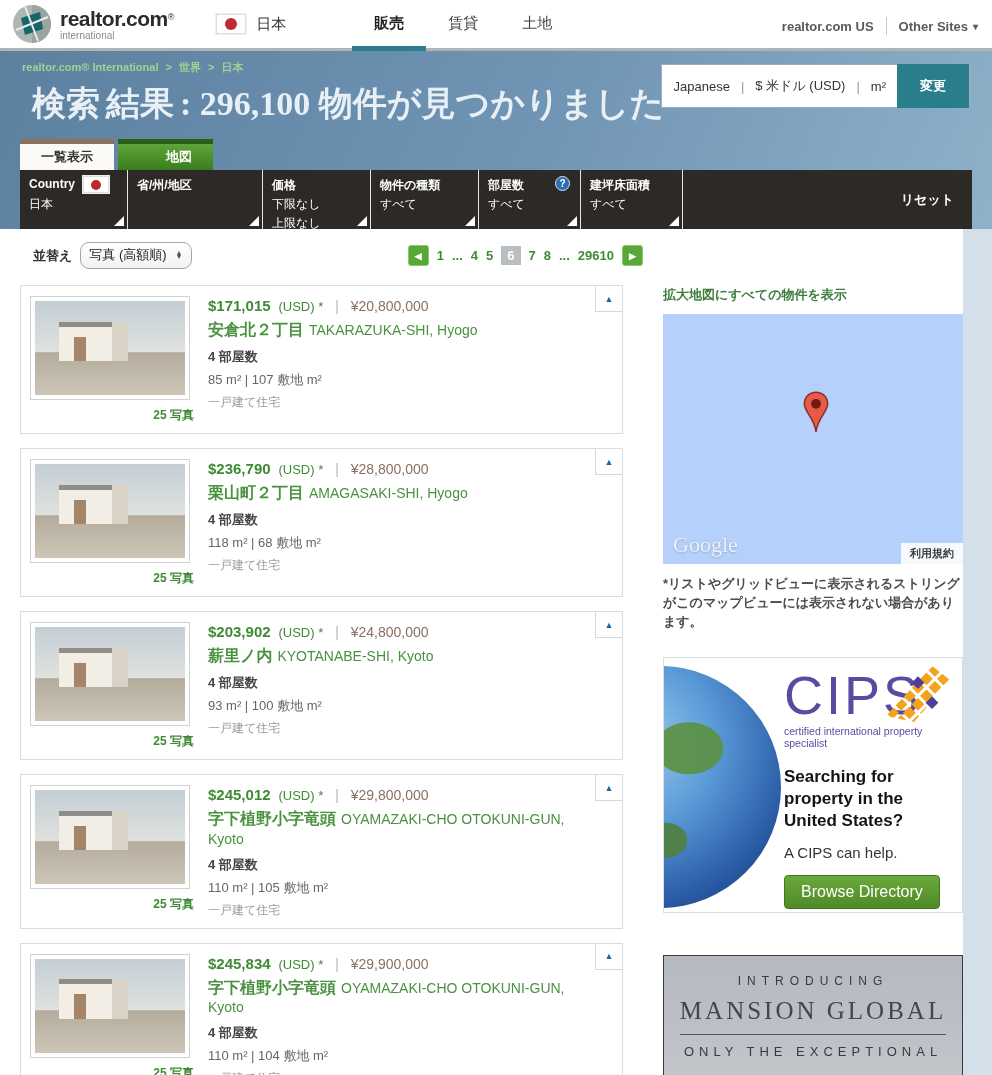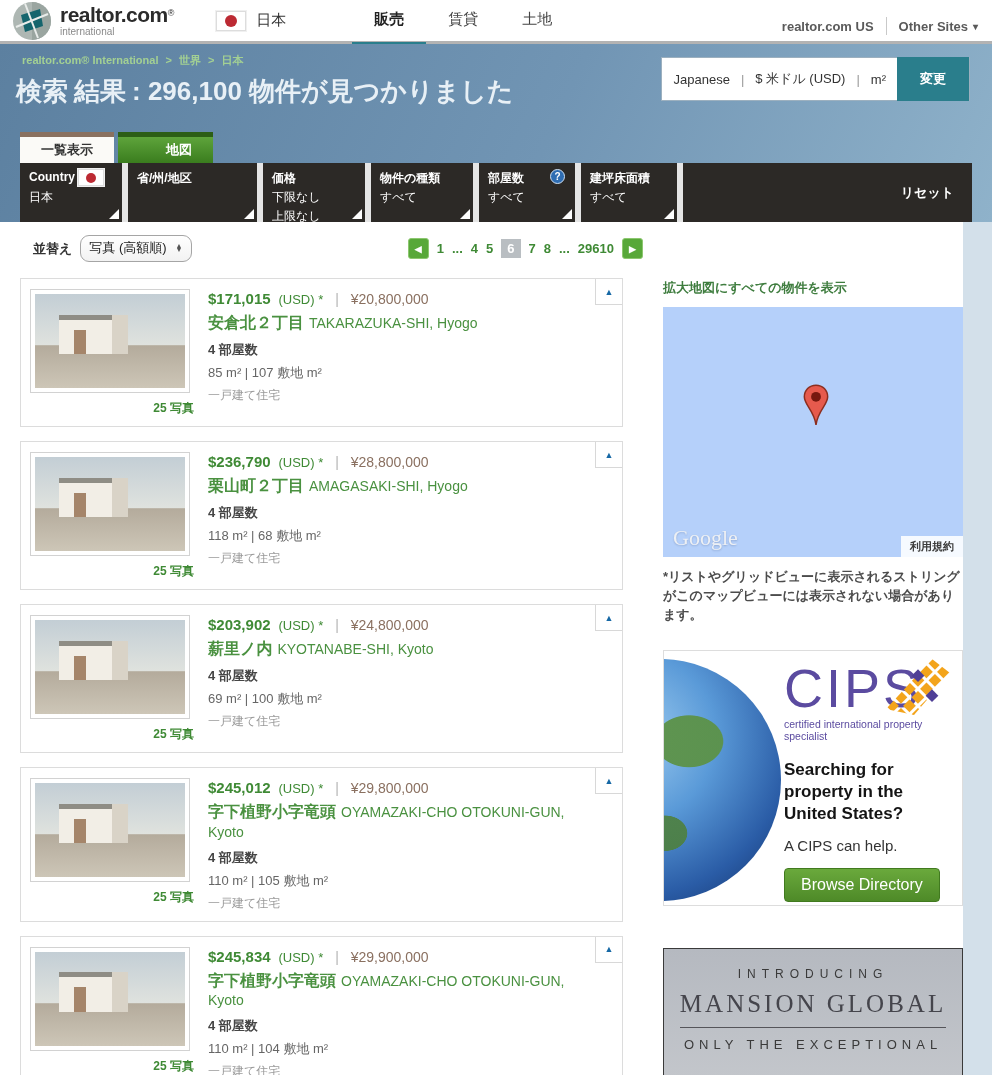--- a/index.html
+++ b/index.html
@@ -1,21 +1,21 @@
 <!DOCTYPE html>
 <html><head>
 <meta charset="utf-8">
 <style>
   * { box-sizing: border-box; margin: 0; padding: 0; }
   html,body { width: 992px; height: 1075px; overflow: hidden; }
   body { background:#d3e0ea; font-family:"Liberation Sans",sans-serif; }
   a { text-decoration:none; cursor:pointer; }
 
   
-  .topbar { height:44px; background:#fff; border-bottom:3px solid #b3b3b3; display:flex; align-items:center; position:relative; }
+  .topbar { height:51px; background:#fff; border-bottom:3px solid #b3b3b3; display:flex; align-items:center; position:relative; }
   .logo { display:flex; align-items:center; margin-left:12px; }
   .logo-icon { width:40px; height:40px; margin-right:8px; }
   .logo-text { line-height:1; }
   .logo-main { font-size:21px; font-weight:bold; color:#2b2b2b; letter-spacing:-.5px; }
   .logo-reg { font-size:9px; color:#2b2b2b; vertical-align:super; }
   .logo-sub { display:block; font-size:10px; color:#8a8a8a; margin-top:2px; }
   .country { display:flex; align-items:center; margin-left:42px; }
   .flag { width:30px; height:20px; background:#fff; border:1px solid #ddd; box-shadow:0 0 0 1px #f0f0f0; display:flex; align-items:center; justify-content:center; margin-right:10px; }
   .flag-dot { width:12px; height:12px; border-radius:50%; background:#bc2a33; }
   .flag.small { width:26px; height:17px; } .flag.small .flag-dot { width:10px; height:10px; }
@@ -25,34 +25,34 @@
   .mainnav a.active { font-weight:bold; color:#222; border-bottom:6px solid #2a7e8c; }
   .top-right { position:absolute; right:14px; top:0; height:52px; display:flex; align-items:center; font-size:13px; font-weight:bold; color:#5a5a5a; }
   .top-right a { color:#5a5a5a; }
   .vdiv { width:1px; height:18px; background:#c9c9c9; margin:0 12px; }
   .caret { font-size:10px; color:#5a5a5a; margin-left:5px; }
 
   
   .hero { position:relative; height:178px; background:linear-gradient(115deg,#5c80a0 0%,#7195b4 55%,#8fb2ca 100%); }
   .crumbs { position:absolute; left:22px; top:9px; font-size:11px; font-weight:bold; color:#a3d093; }
   .crumbs span { margin-right:4px; }
-  .hero-title { position:absolute; left:16px; top:30px; font-size:26px; color:#e8f0f6; }
+  .hero-title { position:absolute; left:32px; top:30px; font-size:34px; color:#e8f0f6;font-family:Liberation Serif, serif; }
   .hero-title .t-bold { font-weight:bold; margin:0 6px; }
   .settings { position:absolute; right:22px; top:13px; height:44px; background:#fff; border:1px solid #9cb0bf; display:flex; align-items:center; font-size:13px; color:#333; }
   .settings .seg { padding:0 11px; }
   .settings .sdiv { color:#999; }
   .change-btn { height:44px; width:72px; background:#2a7e8c; color:#fff; font-size:13px; font-weight:bold; display:flex; align-items:center; justify-content:center; border:none; cursor:pointer; }
 
   .tabs { position:absolute; left:20px; top:88px; display:flex; gap:4px; }
   .tab { height:31px; padding:0 21px; line-height:26px; font-size:13px; font-weight:bold; cursor:pointer; }
   .tab-list { background:#fbfaf7; color:#333; border-top:5px solid #8a7160; }
   .tab-map { background:linear-gradient(#5ea43b,#3a7d1e); color:#fff; border-top:5px solid #2c5e16;padding-left:48px; }
 
   .filterbar { position:absolute; left:20px; right:20px; top:119px; height:59px; background:#2c2926; display:flex; color:#fff; }
-  .fcell { position:relative; padding:7px 9px; font-size:12px; border-right:6px solid #e5e5e5; cursor:pointer; }
+  .fcell { position:relative; padding:7px 9px; font-size:12px; border-right:1px solid #e5e5e5; cursor:pointer; }
   .flabel { font-weight:bold; }
   .fvalue { margin-top:5px; }
   .fvalue.tight { margin-top:2px; }
   .dd::after { content:""; position:absolute; right:3px; bottom:3px; border-left:10px solid transparent; border-bottom:10px solid #fdfdfd; }
   .fcell .flag { position:absolute; right:8px; top:6px; }
   .help-icon { position:absolute; right:10px; top:6px; width:15px; height:15px; border-radius:50%; background:#2f6db2; border:1px solid #cfe0f2; color:#fff; font-size:10px; font-weight:bold; text-align:center; line-height:14px; }
   .f-reset { flex:1; display:flex; align-items:center; justify-content:flex-end; padding-right:18px; border-right:none; }
   .reset-link { color:#fff; font-size:13px; font-weight:bold; }
 
   
@@ -323,21 +323,21 @@
           <div class="price-line">
             <span class="usd">$203,902</span>
             <span class="usd-note">(USD) *</span>
             <span class="pdiv">|</span>
             <span class="jpy">¥24,800,000</span>
           </div>
           <div class="ptitle">
             <span class="tjp">薪里ノ内</span><span class="ten">KYOTANABE-SHI, Kyoto</span>
           </div>
           <div class="rooms">4 部屋数</div>
-          <div class="area">69 m² | 100 敷地 m²</div>
+          <div class="area">93 m² | 100 敷地 m²</div>
           <div class="ptype">一戸建て住宅</div>
         </div>
         <div class="collapse">
             <span>▲</span>
           </div>
       </div>
 
       <div class="card">
         <div class="thumb">
           <div class="photo-frame">

